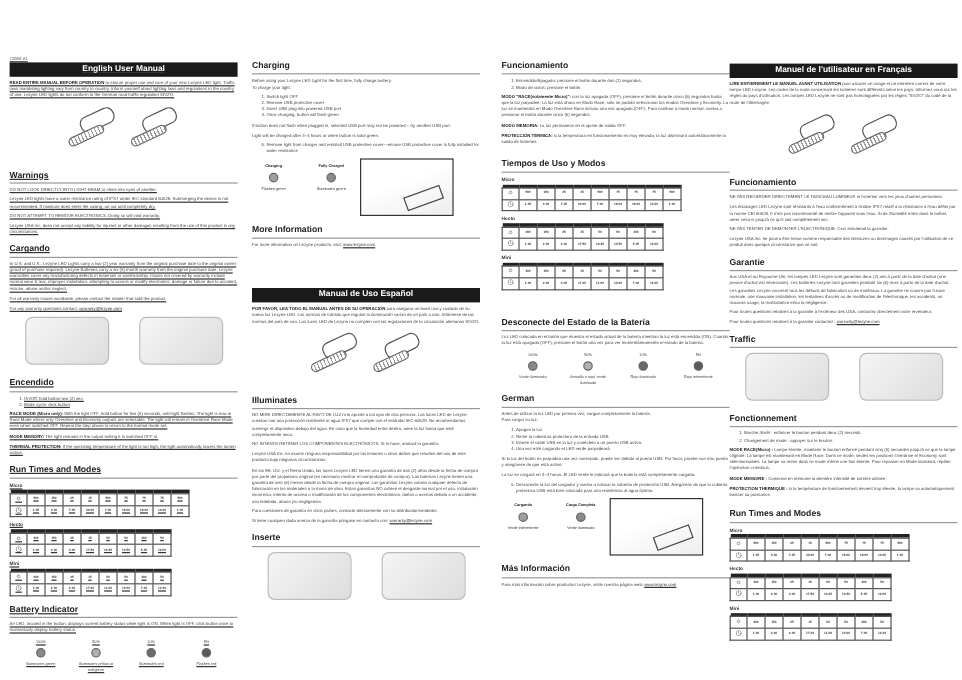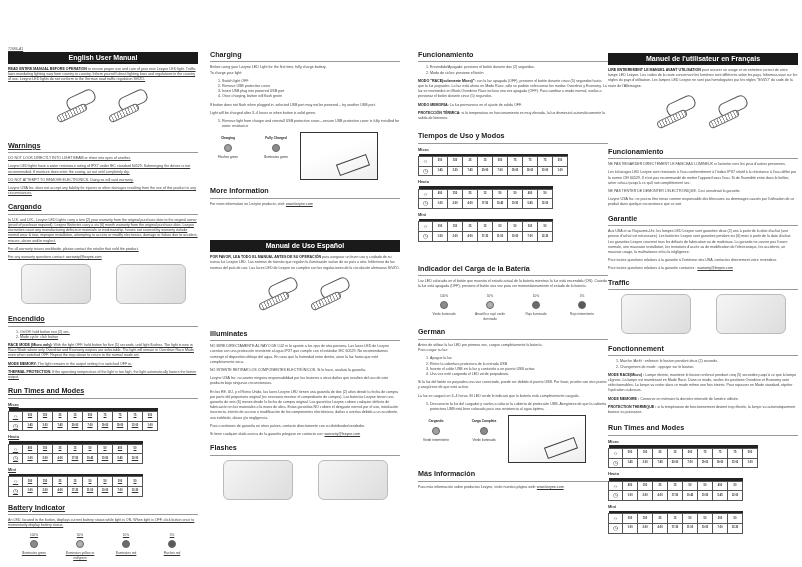--- a/index.html
+++ b/index.html
@@ -270,21 +270,21 @@
         <div class="strap"></div>
       </div>
   </div>
   <h2>Illuminates</h2>
   <p>NO MIRE DIRECTAMENTE AL RAYO DE LUZ ni lo apunte a los ojos de otra persona. Las luces LED de Lezyne cuentan con una protección resistente al agua IPX7 que cumple con el estándar IEC 60529. No recomendamos sumergir el dispositivo debajo del agua. En caso que la humedad entre dentro, airee la luz hasta que esté completamente seca.</p>
   <p>NO INTENTE RETIRAR LOS COMPONENTES ELECTRÓNICOS. Si lo hace, anulará la garantía.</p>
   <p>Lezyne USA Inc. no asume ninguna responsabilidad por las lesiones u otros daños que resulten del uso de este producto bajo ningunas circunstancias.</p>
   <p>En los EE. UU. y el Reino Unido, las luces Lezyne LED tienen una garantía de dos (2) años desde la fecha de compra por parte del propietario original (es necesario mostrar el comprobante de compra). Las baterías Lezyne tienen una garantía de seis (6) meses desde la fecha de compra original. Las garantías Lezyne cubren cualquier defecto de fabricación en los materiales o la mano de obra. Estas garantías NO cubren el desgaste normal por el uso, instalación incorrecta, intento de acceso o modificación de los componentes electrónicos, daños o averías debido a un accidente, uso indebido, abuso y/o negligencia.</p>
   <p>Para cuestiones de garantía en otros países, contacte directamente con su distribuidor/vendedor.</p>
   <p><span>Si tiene cualquier duda acerca de la garantía póngase en contacto con: </span><a>warranty@lezyne.com</a></p>
-  <h2>Flashes</h2>
+  <h2>Inserte</h2>
   <div class="mount">
       <div></div>
       <div></div>
     </div>
 </div>
 
 <div class="col" id="c3">
   <h2 style="margin-top:14px">Funcionamiento</h2>
   <ol>
     <li>Encendido/Apagado: presione el botón durante dos (2) segundos.</li>
@@ -410,21 +410,21 @@
             <td>4:00</td>
             <td>17:20</td>
             <td>11:00</td>
             <td>10:00</td>
             <td>7:00</td>
             <td>12:20</td>
           </tr>
         </tbody>
       </table>
     </div>
-  <h2 style="margin-top:22px">Indicador del Carga de la Batería</h2>
+  <h2 style="margin-top:22px">Desconecte del Estado de la Batería</h2>
   <p>Luz LED colocada en el botón que muestra el estado actual de la batería mientras la luz está encendida (ON). Cuando la luz está apagada (OFF), presione el botón una vez para ver momentáneamente el estado de la batería.</p>
   <div class="batt">
       <div class="it">
         <div>100%</div>
         <div class="dot" style="background:#8a8a8a"></div>
         <div>Verde iluminado</div>
       </div>
       <div class="it">
         <div>50%</div>
         <div class="dot" style="background:#b0b0b0"></div>

